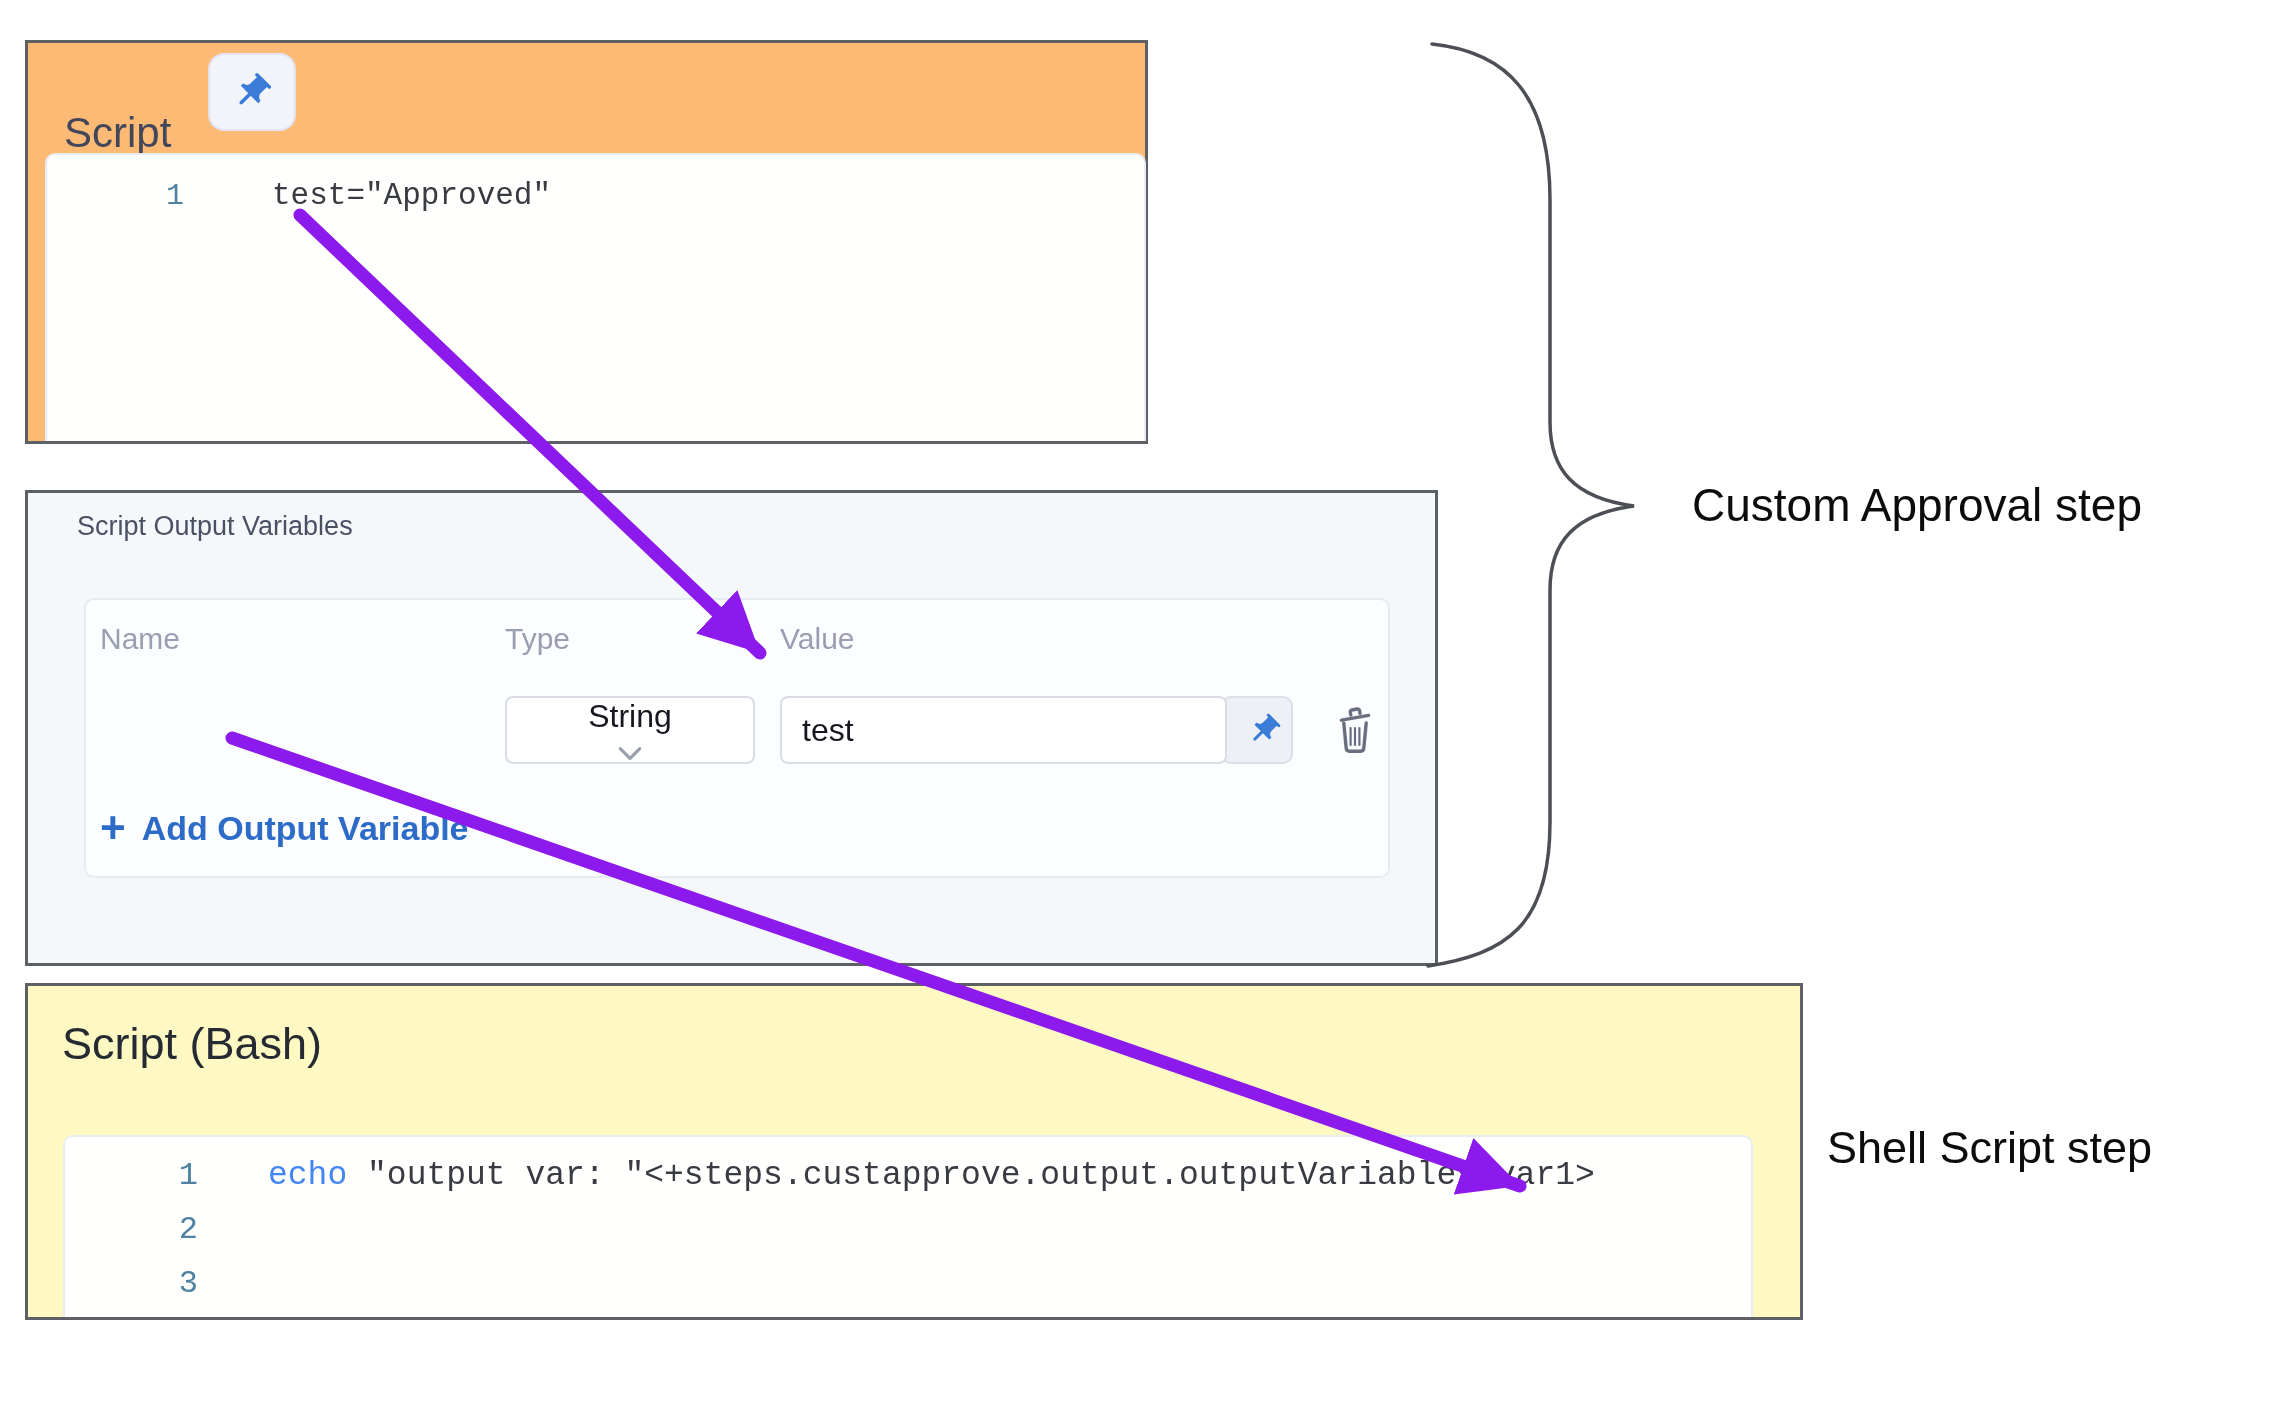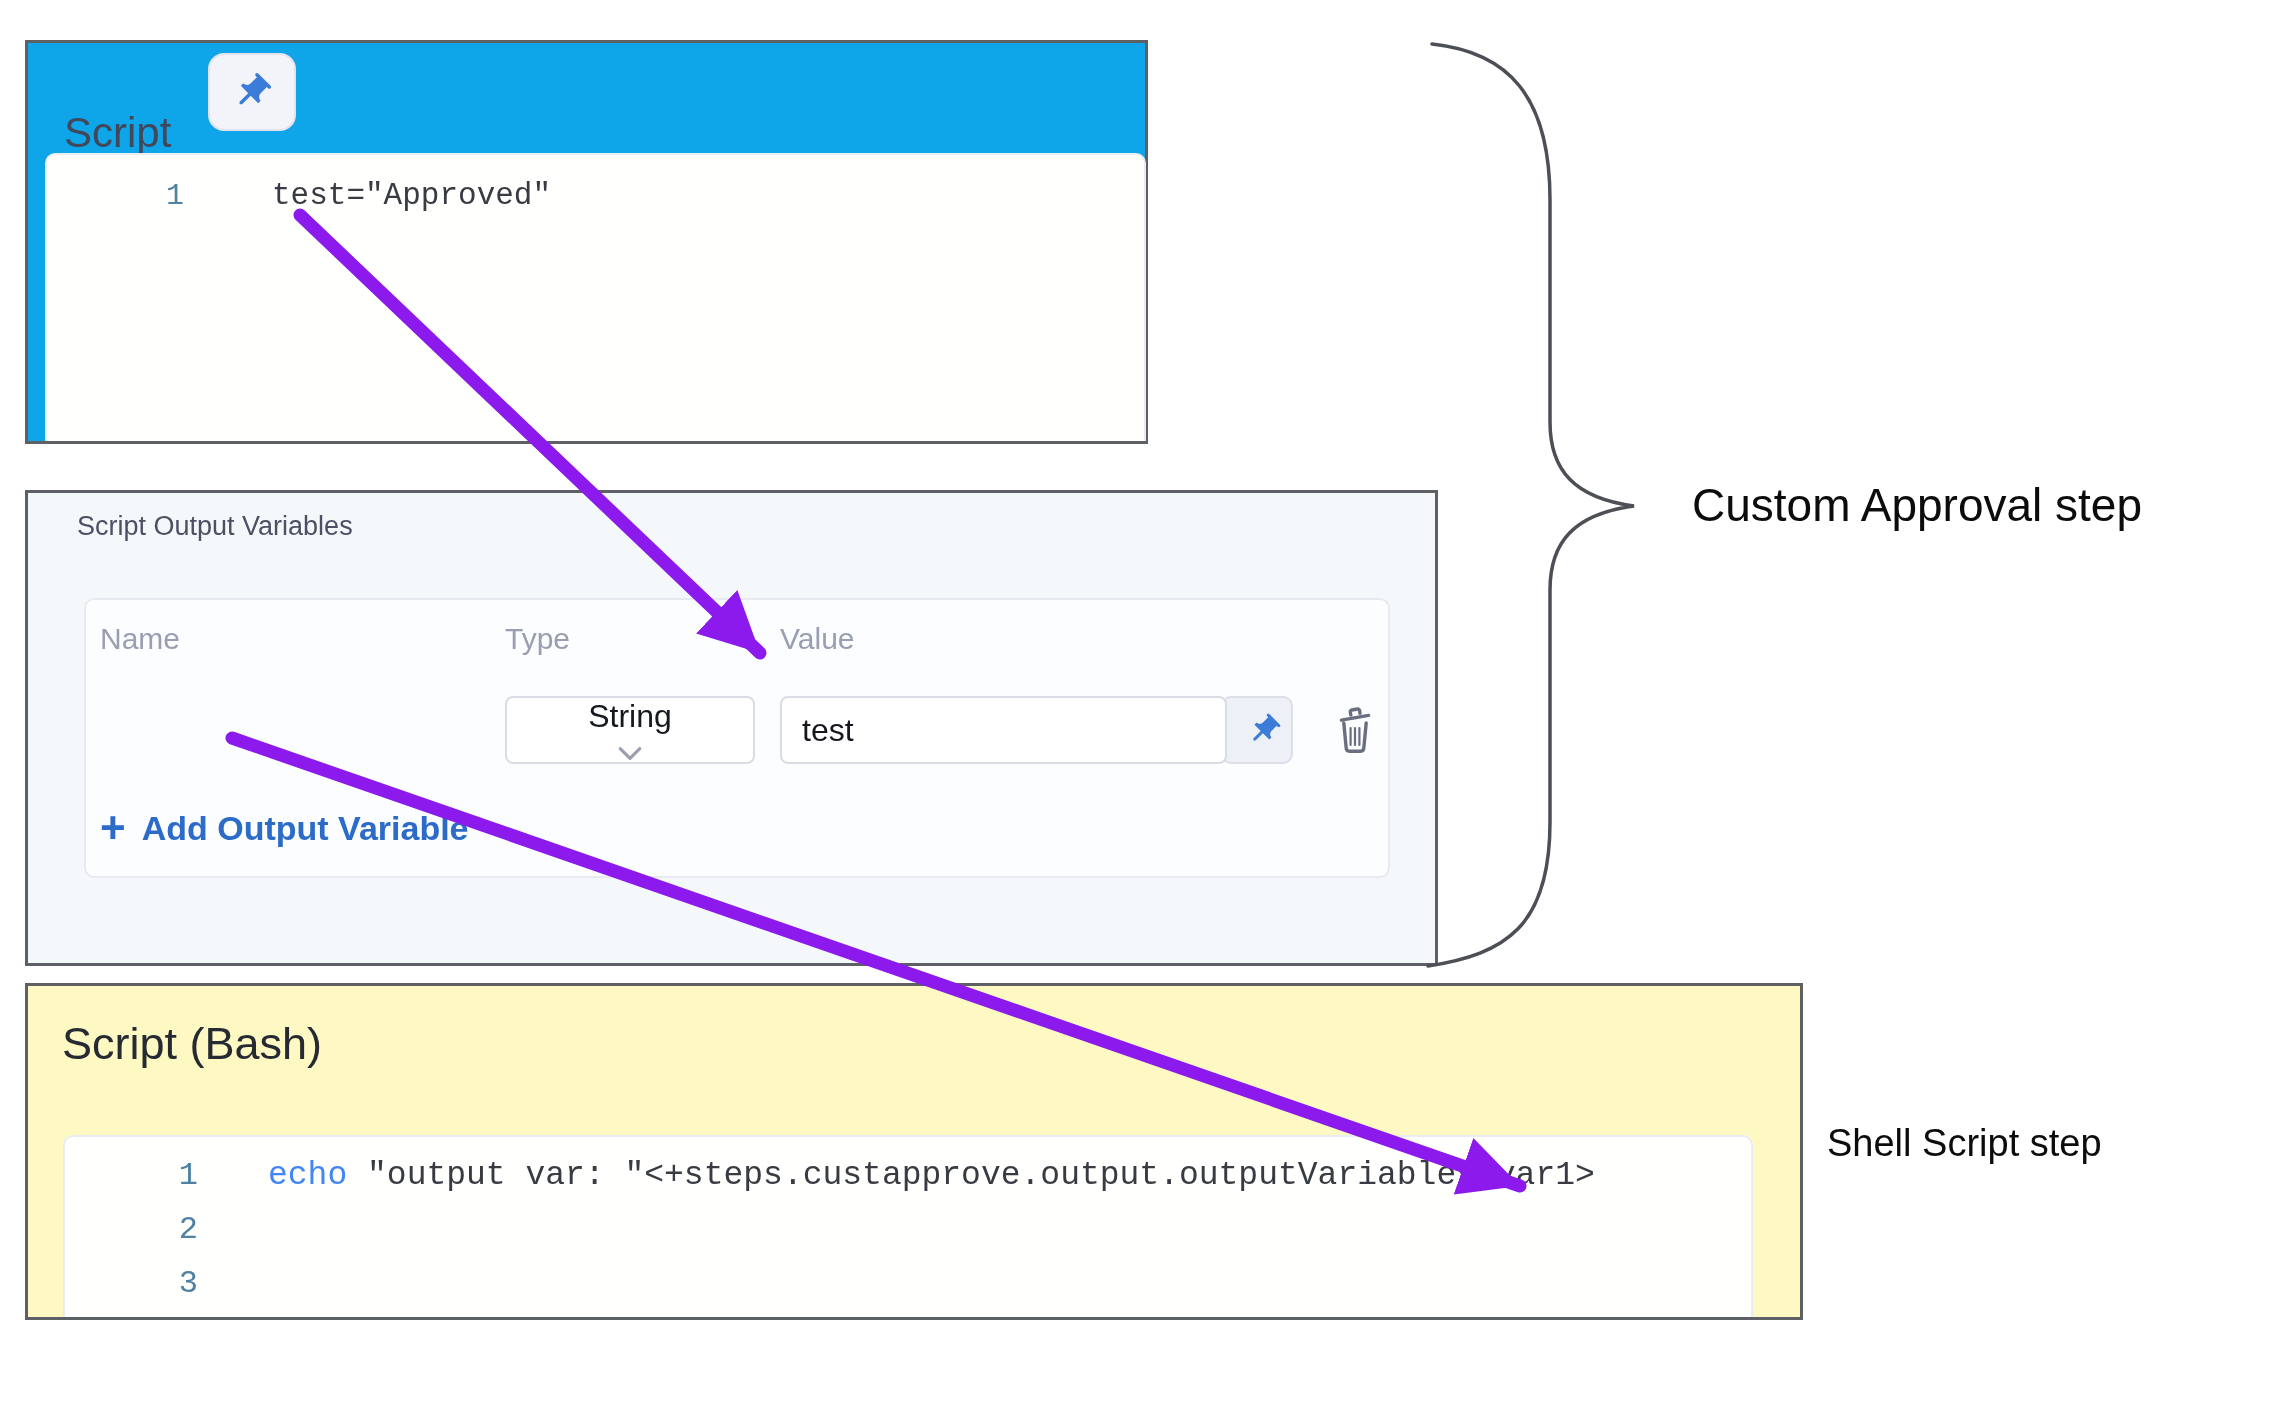--- a/index.html
+++ b/index.html
@@ -1,21 +1,21 @@
 <!DOCTYPE html>
 <html><head>
 <meta charset="utf-8">
 <style>
   html,body{margin:0;padding:0;}
   body{
     width:2276px;height:1426px;position:relative;background:#ffffff;
     font-family:"Liberation Sans",sans-serif;overflow:hidden;
   }
   .panel{position:absolute;border:3px solid #5d6065;box-sizing:border-box;}
-  .panel-script{left:25px;top:40px;width:1123px;height:404px;background:#0ea5e9;}
+  .panel-script{left:25px;top:40px;width:1123px;height:404px;background:#fdba74;}
   .panel-vars{left:25px;top:490px;width:1413px;height:476px;background:#f4f8fb;}
   .panel-bash{left:25px;top:983px;width:1778px;height:337px;background:#fef9c3;}
 
   .script-label{position:absolute;left:36px;top:66px;font-size:42px;color:#43475a;}
   .pin-btn{
     position:absolute;left:180px;top:10px;width:88px;height:78px;
     background:#f3f3fa;border:2px solid #e3e3ee;border-radius:16px;
     display:flex;align-items:center;justify-content:center;cursor:pointer;
   }
   .pin-btn svg{width:42px;height:42px;}
@@ -73,21 +73,21 @@
     position:absolute;left:14px;top:206px;display:flex;align-items:center;gap:16px;
     color:#2c6cc8;cursor:pointer;text-decoration:none;
   }
   .add-link .plus{font-size:44px;font-weight:600;line-height:44px;}
   .add-link .add-text{font-size:34px;font-weight:700;}
 
   .bash-title{position:absolute;left:34px;top:32px;font-size:45px;font-weight:500;color:#262a33;}
 
   .annotation{position:absolute;font-size:46px;color:#0c0c0c;white-space:nowrap;}
   .anno-approval{left:1692px;top:478px;}
-  .anno-shell{left:1827px;top:1122px;font-size:38px;}
+  .anno-shell{left:1827px;top:1122px;font-size:45px;}
 
   .overlay{position:absolute;left:0;top:0;width:2276px;height:1426px;z-index:10;pointer-events:none;}
 </style>
 </head>
 <body>
 
 <section class="panel panel-script">
   <span class="script-label">Script</span>
   <button class="pin-btn">
     <span style="display:flex">

